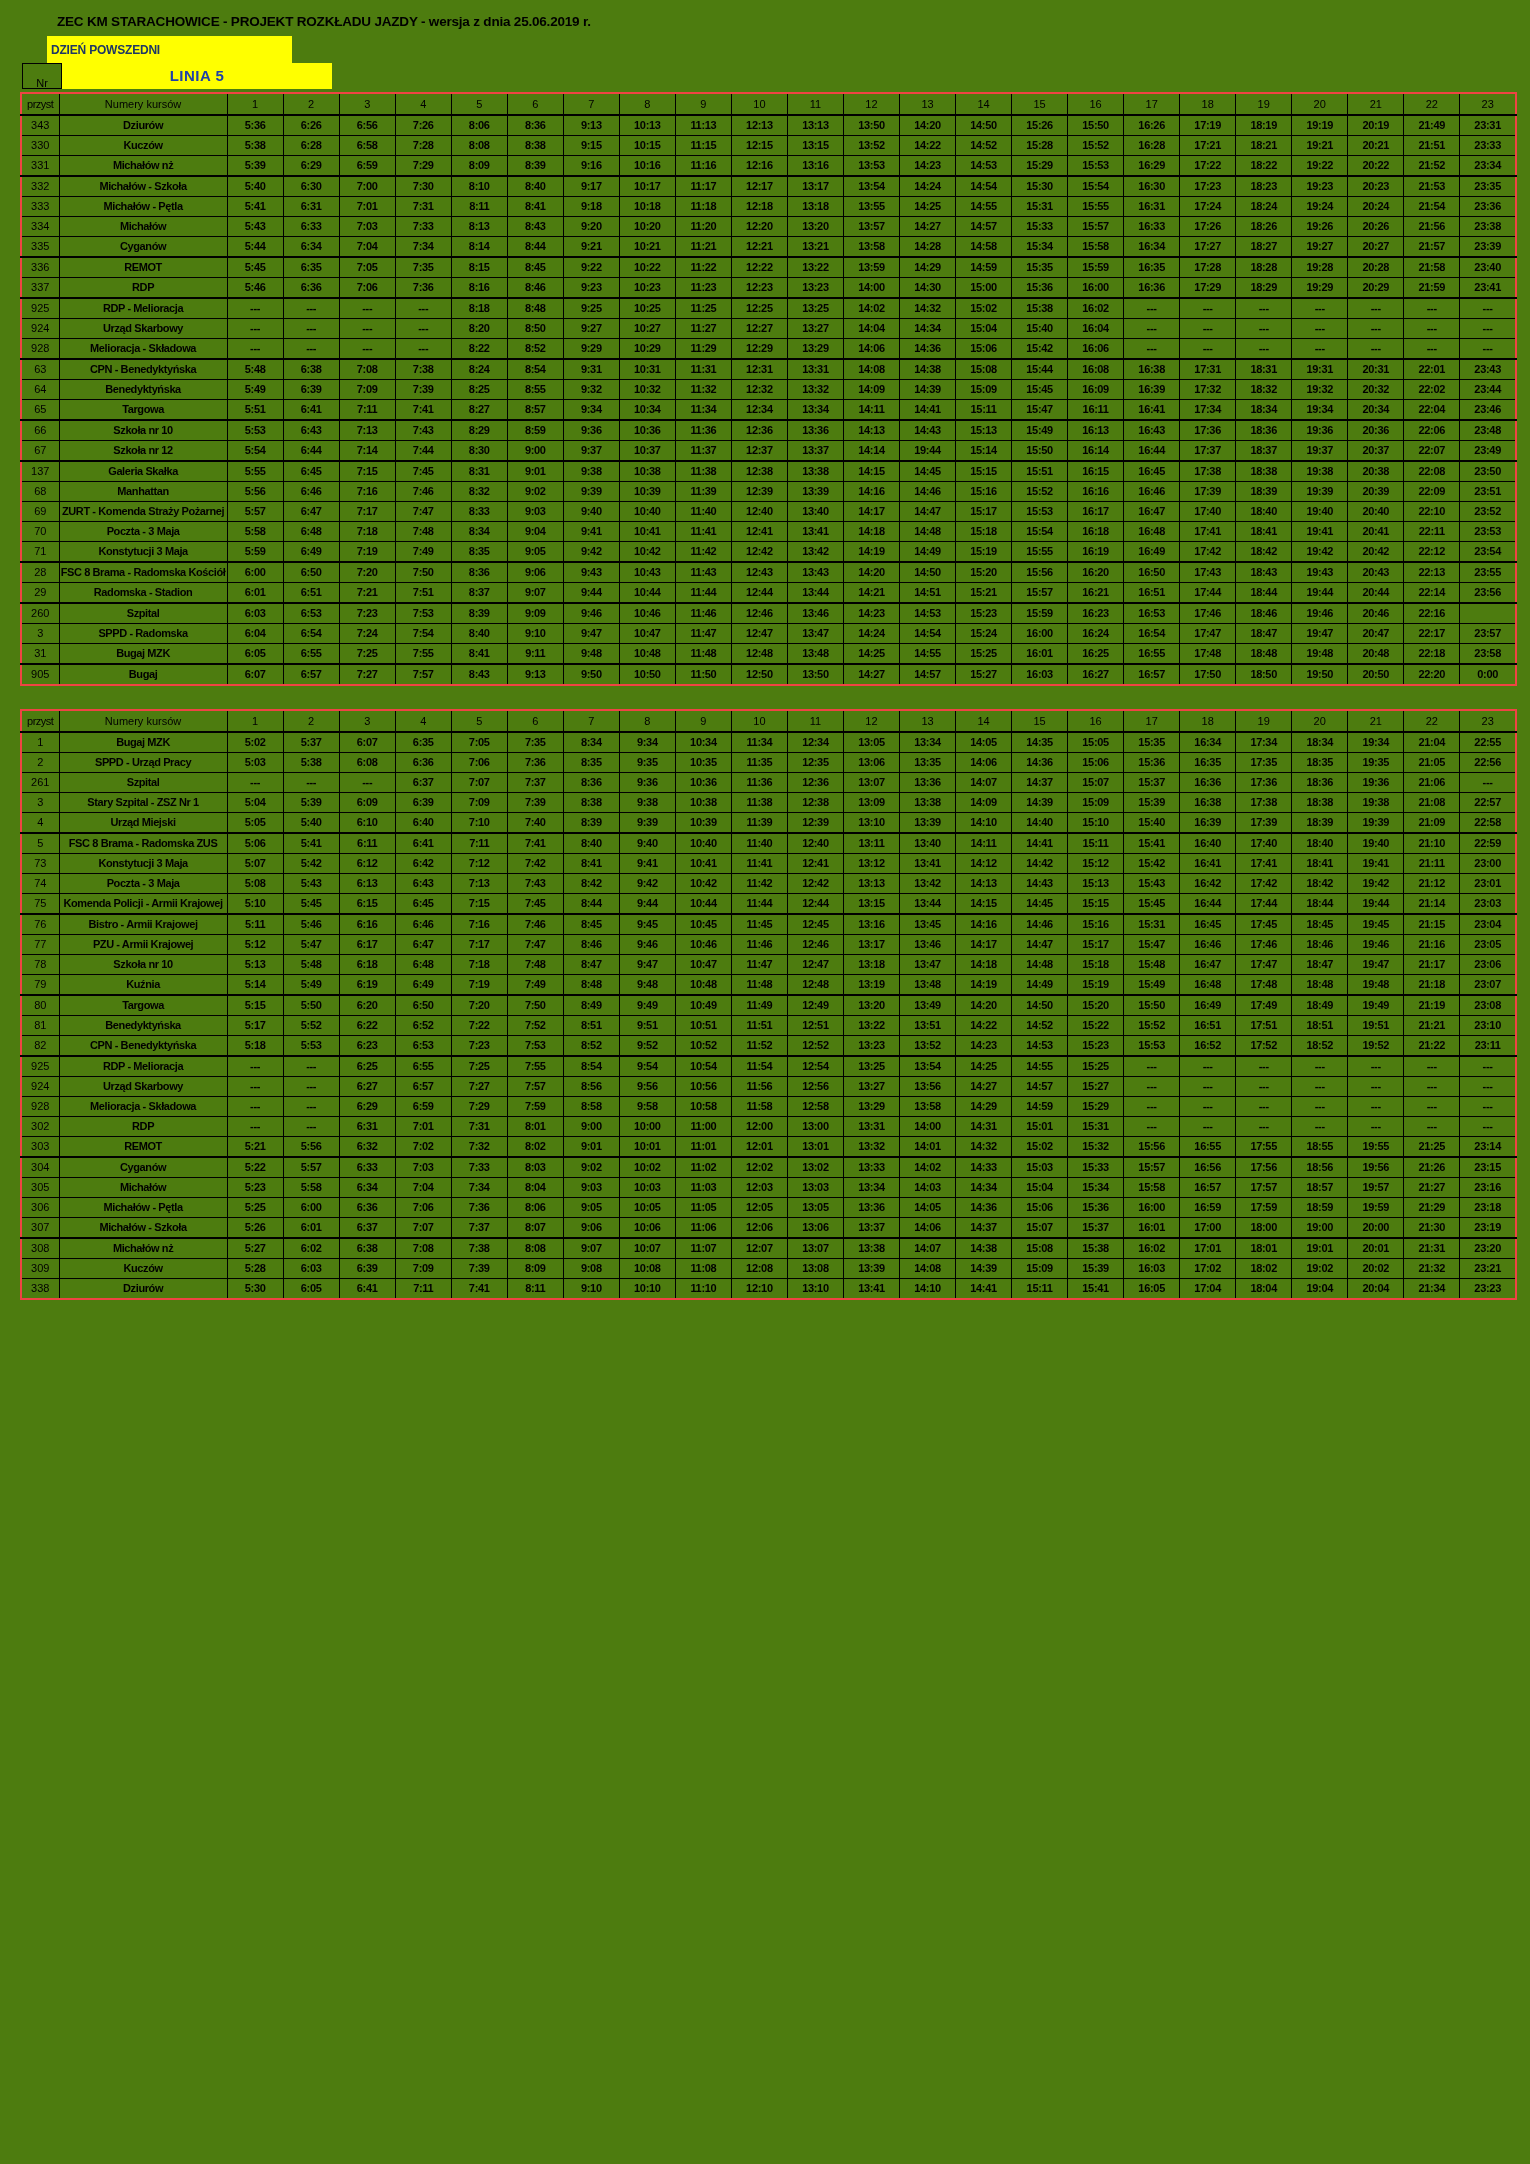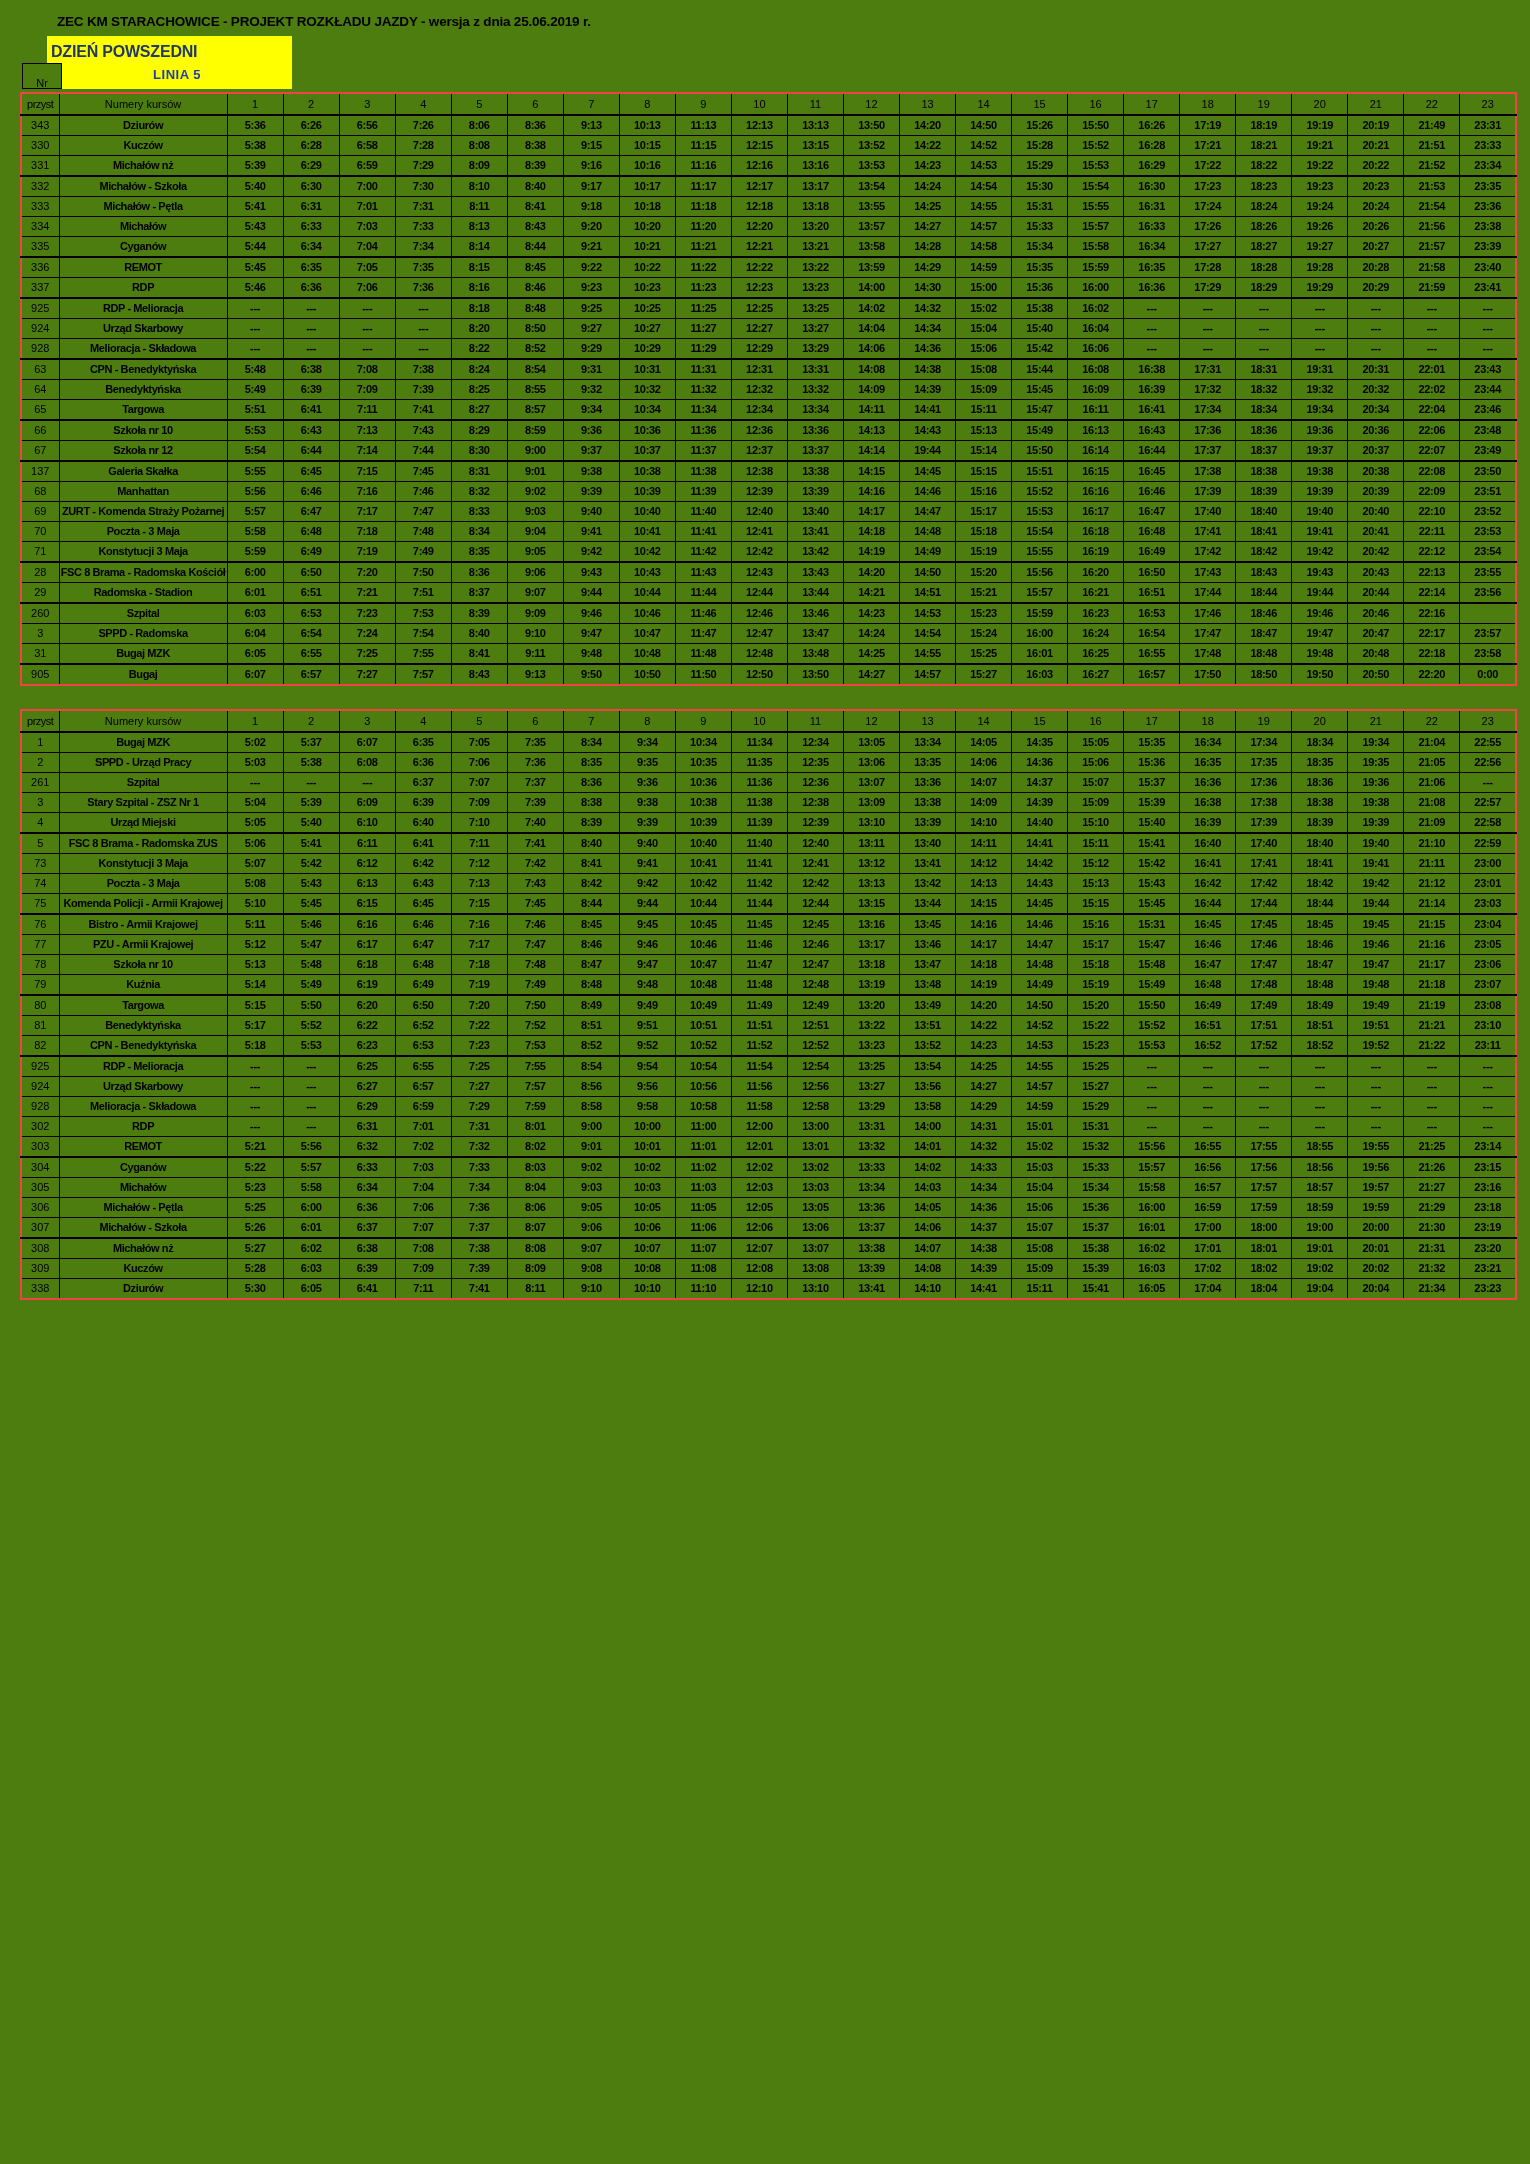--- a/index.html
+++ b/index.html
@@ -1,22 +1,22 @@
 <!DOCTYPE html>
 <html><head>
 <meta charset="utf-8">
 <style>
   html,body{margin:0;padding:0;background:#fff;}
   #page{position:relative;width:1530px;height:2164px;background:#4d7c0f;
         font-family:"Liberation Sans",sans-serif;color:#000;overflow:hidden;}
   .title{position:absolute;left:57px;top:14px;font-size:13.5px;font-weight:bold;letter-spacing:-0.2px;white-space:nowrap;}
   .day-band{position:absolute;left:47px;top:36px;width:245px;height:27px;
-            font-weight:bold;font-size:16px;box-sizing:border-box;padding:7px 0 0 4px;letter-spacing:-0.2px;}
-  .linia-band{position:absolute;left:62px;top:63px;width:230px;height:26px;
-              font-weight:bold;font-size:13px;text-align:center;box-sizing:border-box;padding-top:4px;letter-spacing:0.5px;}
+            font-weight:bold;font-size:12px;box-sizing:border-box;padding:7px 0 0 4px;letter-spacing:-0.2px;}
+  .linia-band{position:absolute;left:62px;top:63px;width:270px;height:26px;
+              font-weight:bold;font-size:15px;text-align:center;box-sizing:border-box;padding-top:4px;letter-spacing:0.5px;}
   .nr-box{position:absolute;left:22px;top:63px;width:40px;height:26px;border:1.5px solid #000;
           box-sizing:border-box;text-align:center;font-size:11px;padding-top:13px;}
   .tbl-wrap1{position:absolute;left:20px;top:92px;}
   .tbl-wrap2{position:absolute;left:20px;top:709px;}
   table.timetable{border-collapse:collapse;table-layout:fixed;width:1497px;border:2px solid #ef4444;}
   table.timetable td{border:1px solid #000;height:19px;padding:0;text-align:center;
       font-size:11px;line-height:1;overflow:hidden;white-space:nowrap;vertical-align:middle;}
   col.c-stop{width:38px;} col.c-name{width:168px;} col.c-time{width:56px;}
   td.time{font-weight:bold;letter-spacing:-0.3px;}
   td.stopnr{font-weight:normal;font-size:11px;}

